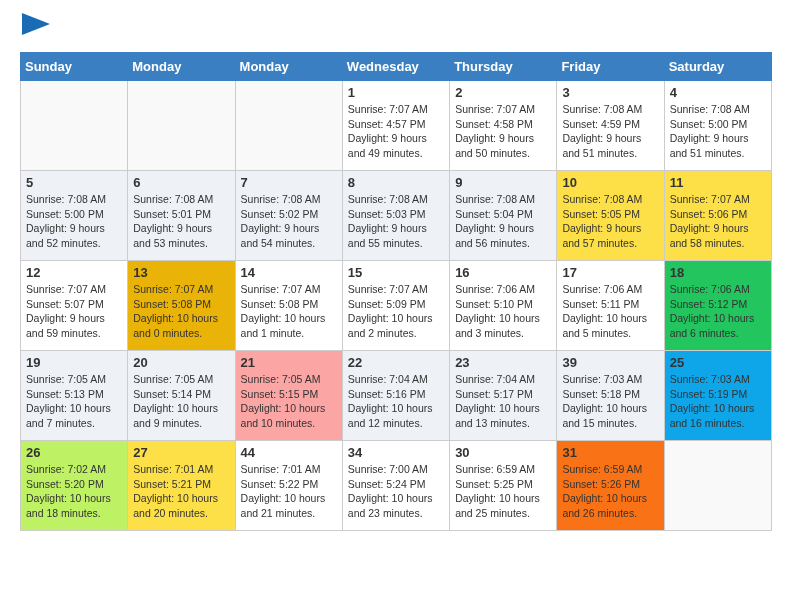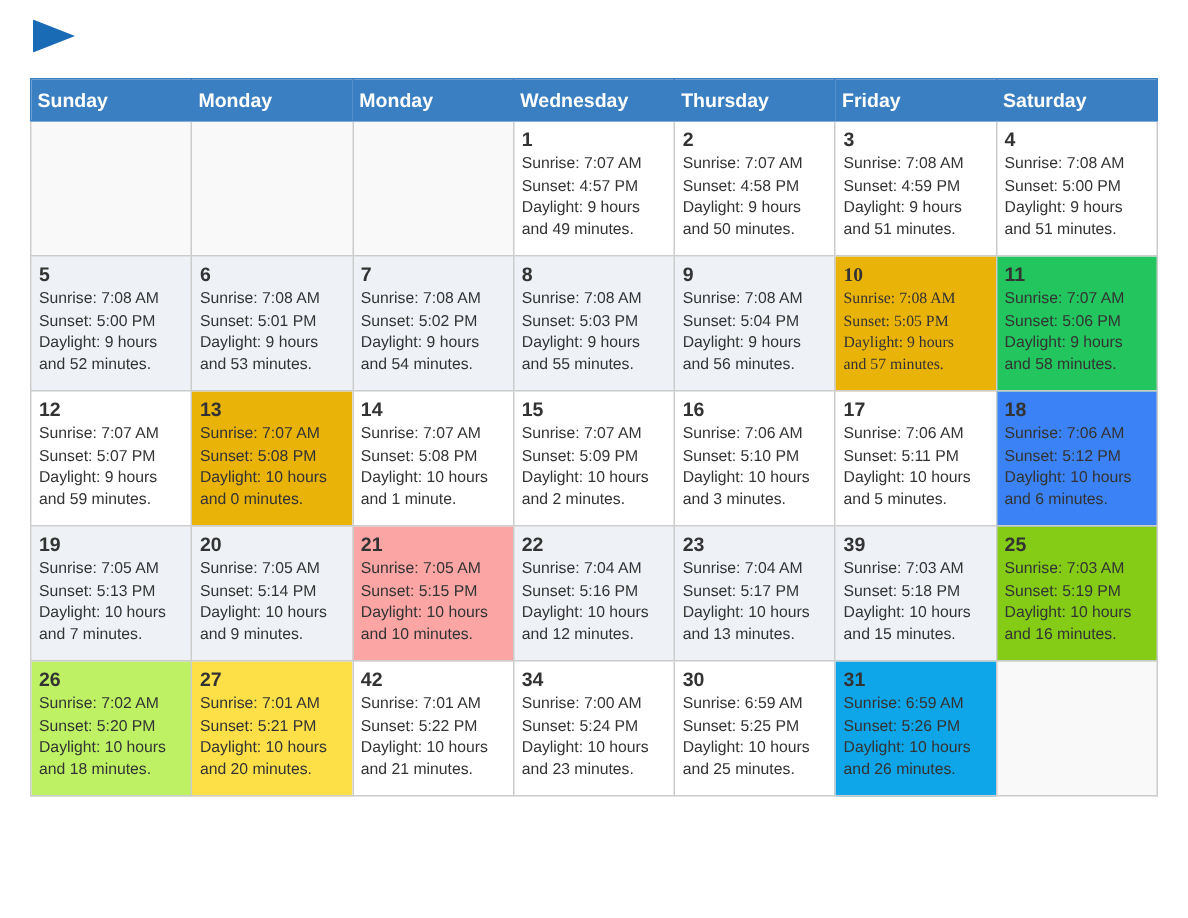--- a/index.html
+++ b/index.html
@@ -178,28 +178,28 @@
 Daylight: 9 hours
 and 55 minutes.</div>
         </td>
         <td style="background: rgb(238, 242, 247);">
           <span class="day-num">9</span>
           <div class="day-info" style="white-space: pre-line;">Sunrise: 7:08 AM
 Sunset: 5:04 PM
 Daylight: 9 hours
 and 56 minutes.</div>
         </td>
-        <td style="background: #eab308; font-family: Liberation Serif, serif;">
+        <td style="background: #fde047;">
           <span class="day-num">10</span>
           <div class="day-info" style="white-space: pre-line;">Sunrise: 7:08 AM
 Sunset: 5:05 PM
 Daylight: 9 hours
 and 57 minutes.</div>
         </td>
-        <td style="background: #22c55e;">
+        <td style="background: #fde047;">
           <span class="day-num">11</span>
           <div class="day-info" style="white-space: pre-line;">Sunrise: 7:07 AM
 Sunset: 5:06 PM
 Daylight: 9 hours
 and 58 minutes.</div>
         </td>
       </tr>
       <tr>
         <td style="background: rgb(255, 255, 255);">
           <span class="day-num">12</span>
@@ -236,21 +236,21 @@
 Daylight: 10 hours
 and 3 minutes.</div>
         </td>
         <td style="background: rgb(255, 255, 255);">
           <span class="day-num">17</span>
           <div class="day-info" style="white-space: pre-line;">Sunrise: 7:06 AM
 Sunset: 5:11 PM
 Daylight: 10 hours
 and 5 minutes.</div>
         </td>
-        <td style="background: #3b82f6;">
+        <td style="background: #22c55e;">
           <span class="day-num">18</span>
           <div class="day-info" style="white-space: pre-line;">Sunrise: 7:06 AM
 Sunset: 5:12 PM
 Daylight: 10 hours
 and 6 minutes.</div>
         </td>
       </tr>
       <tr>
         <td style="background: rgb(238, 242, 247);">
           <span class="day-num">19</span>
@@ -287,21 +287,21 @@
 Daylight: 10 hours
 and 13 minutes.</div>
         </td>
         <td style="background: rgb(238, 242, 247);">
           <span class="day-num">39</span>
           <div class="day-info" style="white-space: pre-line;">Sunrise: 7:03 AM
 Sunset: 5:18 PM
 Daylight: 10 hours
 and 15 minutes.</div>
         </td>
-        <td style="background: #84cc16; margin-left: 39px;">
+        <td style="background: #0ea5e9; margin-left: 39px;">
           <span class="day-num">25</span>
           <div class="day-info" style="white-space: pre-line;">Sunrise: 7:03 AM
 Sunset: 5:19 PM
 Daylight: 10 hours
 and 16 minutes.</div>
         </td>
       </tr>
       <tr>
         <td style="background: #bef264;">
           <span class="day-num">26</span>
@@ -311,41 +311,41 @@
 and 18 minutes.</div>
         </td>
         <td style="background: #fde047;">
           <span class="day-num">27</span>
           <div class="day-info" style="white-space: pre-line;">Sunrise: 7:01 AM
 Sunset: 5:21 PM
 Daylight: 10 hours
 and 20 minutes.</div>
         </td>
         <td style="background: rgb(255, 255, 255);">
-          <span class="day-num">42</span>
+          <span class="day-num">44</span>
           <div class="day-info" style="white-space: pre-line;">Sunrise: 7:01 AM
 Sunset: 5:22 PM
 Daylight: 10 hours
 and 21 minutes.</div>
         </td>
         <td style="background: rgb(255, 255, 255);">
           <span class="day-num">34</span>
           <div class="day-info" style="white-space: pre-line;">Sunrise: 7:00 AM
 Sunset: 5:24 PM
 Daylight: 10 hours
 and 23 minutes.</div>
         </td>
         <td style="background: rgb(255, 255, 255);">
           <span class="day-num">30</span>
           <div class="day-info" style="white-space: pre-line;">Sunrise: 6:59 AM
 Sunset: 5:25 PM
 Daylight: 10 hours
 and 25 minutes.</div>
         </td>
-        <td style="background: #0ea5e9;">
+        <td style="background: #f97316;">
           <span class="day-num">31</span>
           <div class="day-info" style="white-space: pre-line;">Sunrise: 6:59 AM
 Sunset: 5:26 PM
 Daylight: 10 hours
 and 26 minutes.</div>
         </td>
         <td class="empty"></td>
       </tr>
     </tbody>
 </table>

